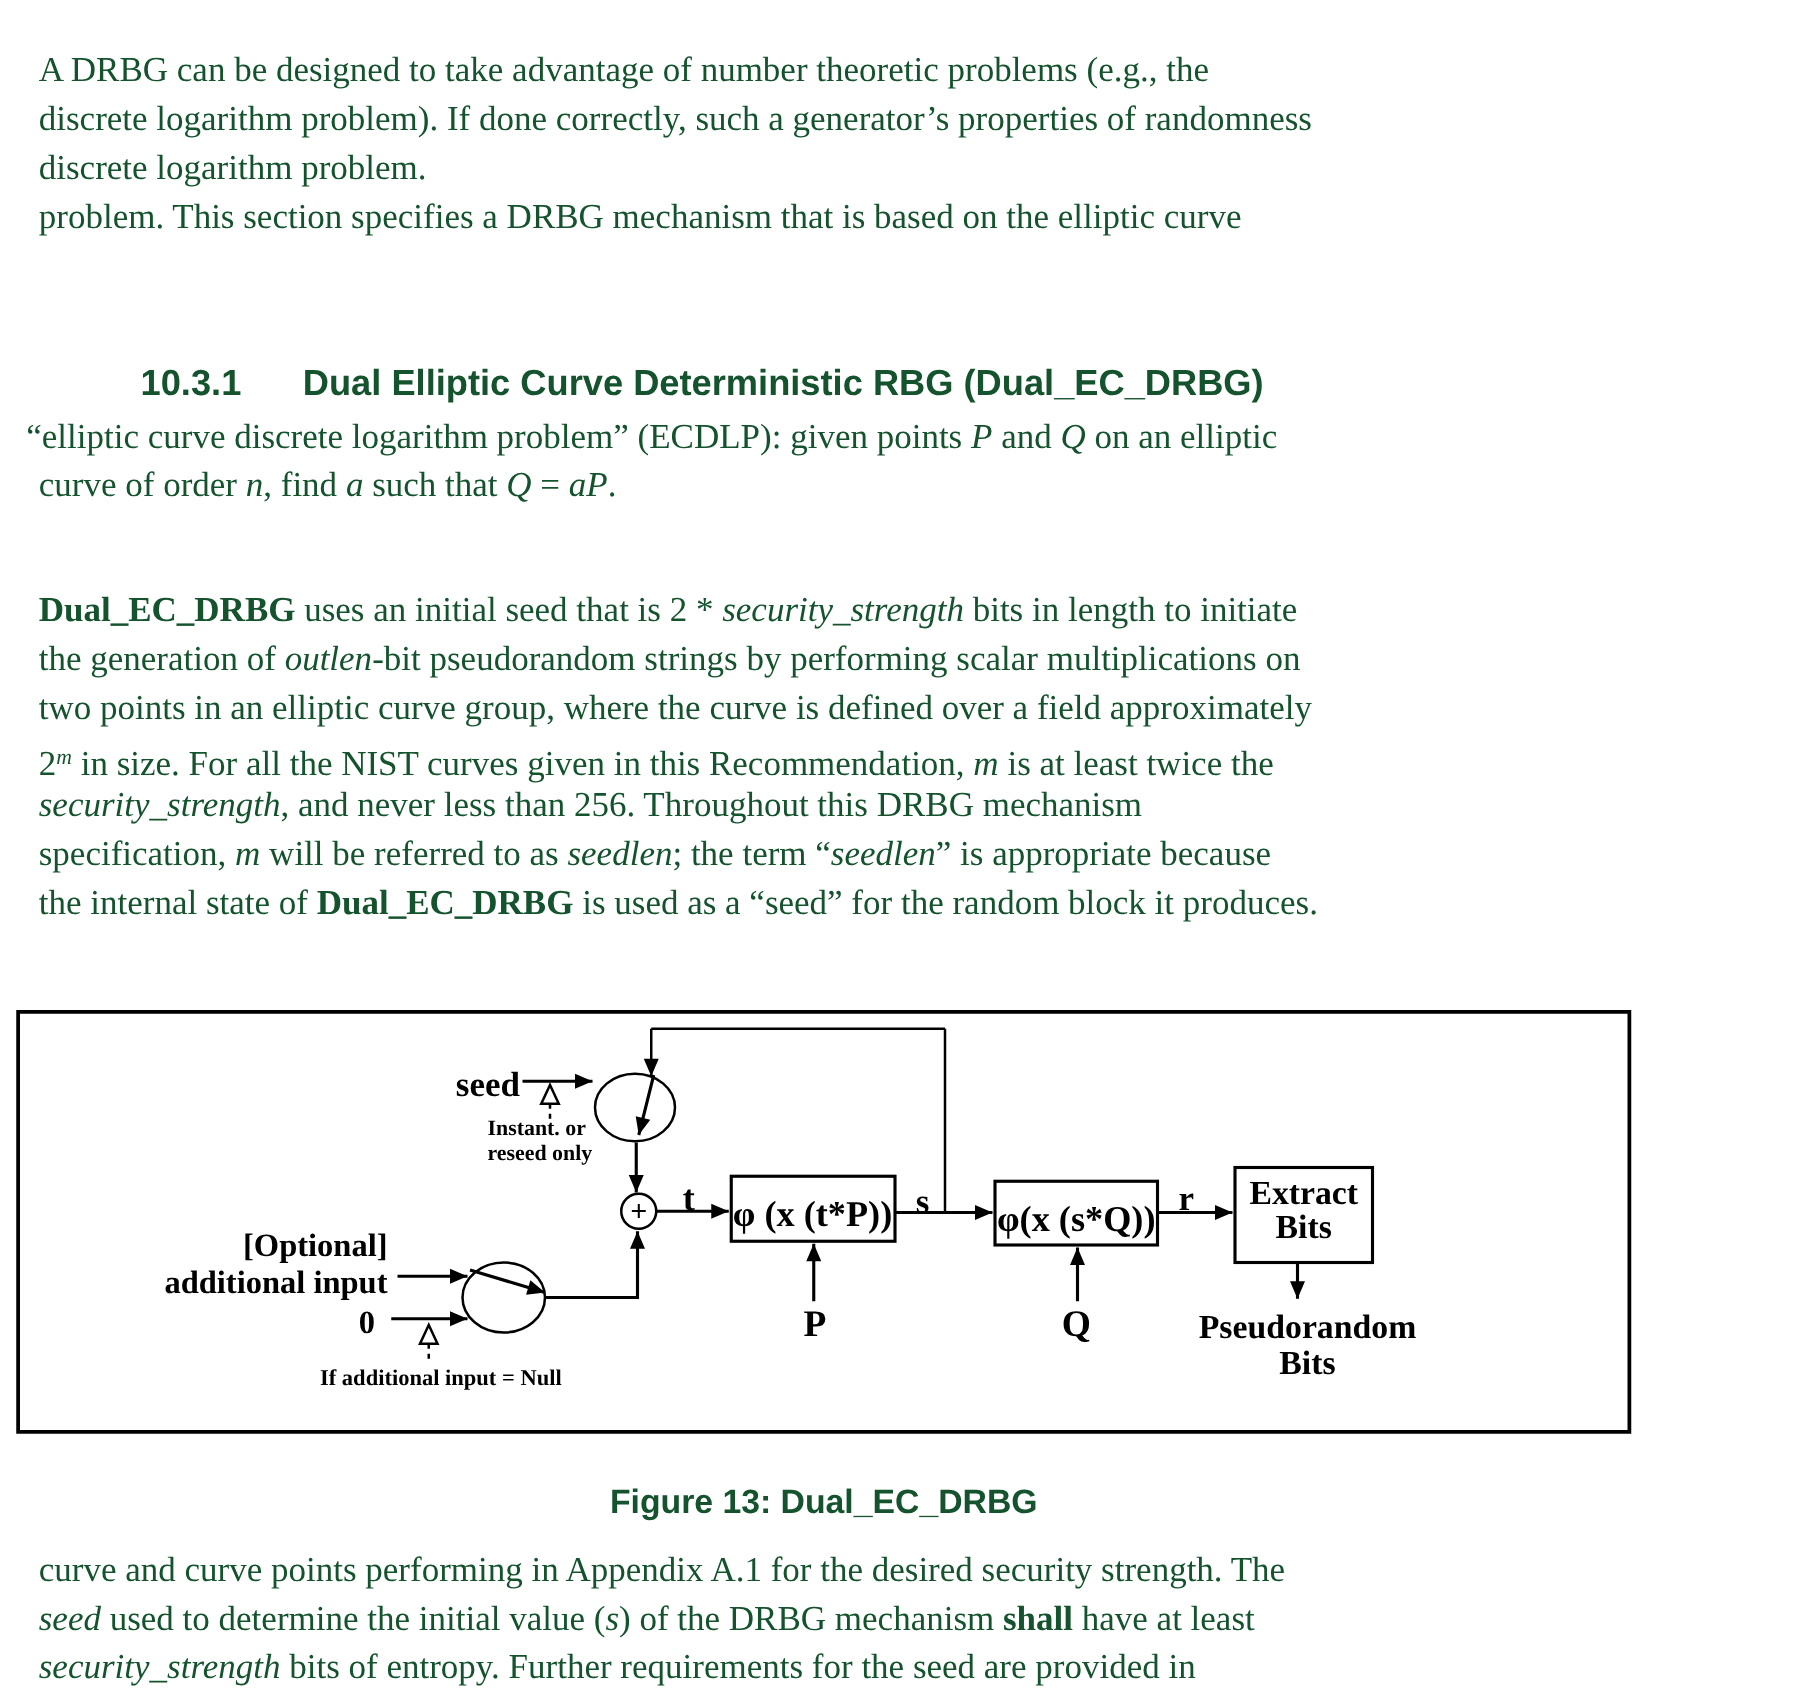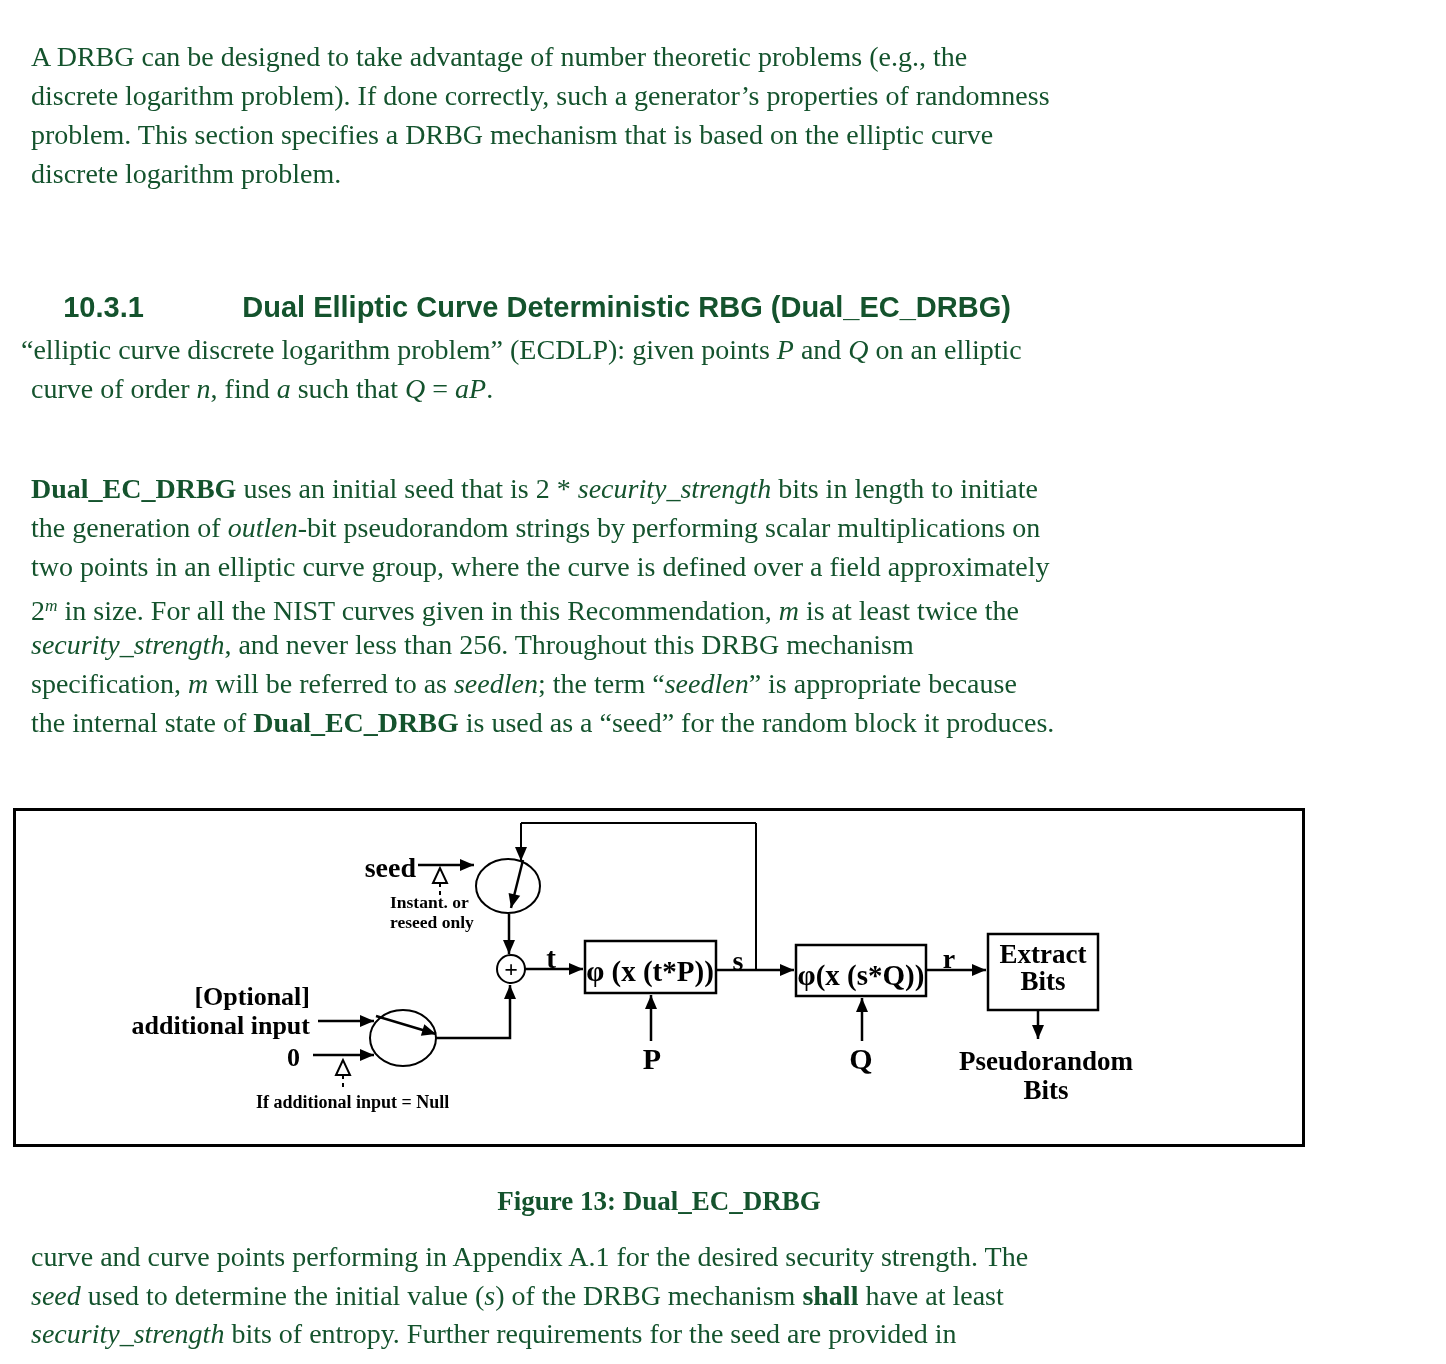--- a/index.html
+++ b/index.html
@@ -15,47 +15,47 @@
   .para.tight .tl{height:38.5px;}
   .b{font-weight:bold;}
   .i{font-style:italic;}
   .sup{font-size:0.62em; vertical-align:0.5em;}
   .tl.hang{margin-left:-10px;}
   .heading{
     position:absolute; left:31px; top:256px;
     font-family:"Liberation Sans","DejaVu Sans",sans-serif;
     font-weight:bold; font-size:29px; line-height:34px; white-space:pre;
   }
-  .heading .hnum{display:inline-block; width:179px;}
+  .heading .hnum{display:inline-block; width:179px;text-align:center;}
   .figurebox{
     position:absolute; left:13px; top:808px; width:1292px; height:339px;
     border:3px solid #000; box-sizing:border-box; background:#fff;
   }
   .figurebox svg{display:block;}
   svg text{
     font-family:"Liberation Serif","DejaVu Serif",serif;
     font-weight:bold; fill:#000;
   }
   .caption{
     position:absolute; left:33px; top:1186px; width:1252px;
     text-align:center;
-    font-family:Liberation Serif, serif;
+    font-family:Liberation Sans, sans-serif;
     font-weight:bold; font-size:27px;
   }
 </style>
 </head>
 <body>
 
 <div class="page">
 
   <div class="para" style="left:31px; top:37px;">
       <div class="tl"><span>A DRBG can be designed to take advantage of number theoretic problems (e.g., the</span></div>
       <div class="tl"><span>discrete logarithm problem). If done correctly, such a generator’s properties of randomness</span></div>
+      <div class="tl"><span>discrete logarithm problem.</span></div>
       <div class="tl"><span>problem. This section specifies a DRBG mechanism that is based on the elliptic curve</span></div>
-      <div class="tl"><span>discrete logarithm problem.</span></div>
     </div>
 
   <div class="heading">
     <span class="hnum">10.3.1</span><span>Dual Elliptic Curve Deterministic RBG (Dual_EC_DRBG)</span>
   </div>
 
   <div class="para" style="left:31px; top:330px;">
       <div class="tl hang"><span>“elliptic curve discrete logarithm problem” (ECDLP): given points </span><span class="i">P</span><span> and </span><span class="i">Q</span><span> on an elliptic</span></div>
       <div class="tl"><span>curve of order </span><span class="i">n</span><span>, find </span><span class="i">a</span><span> such that </span><span class="i">Q</span><span> = </span><span class="i">aP</span><span>.</span></div>
     </div>

